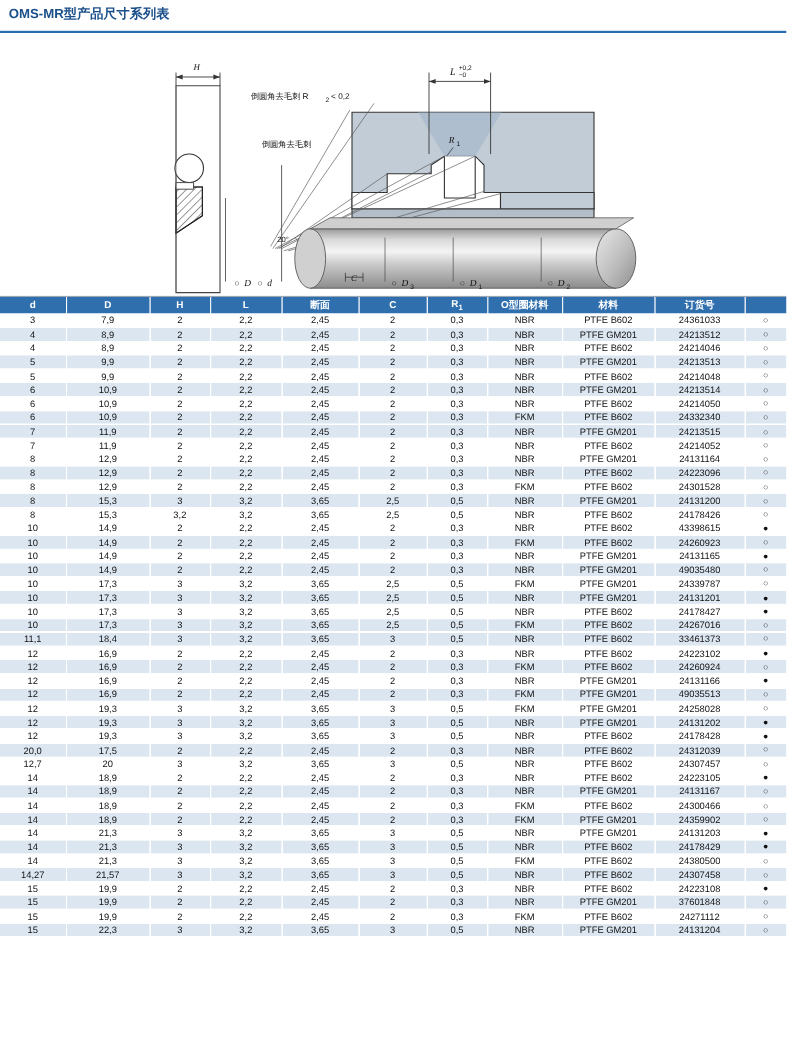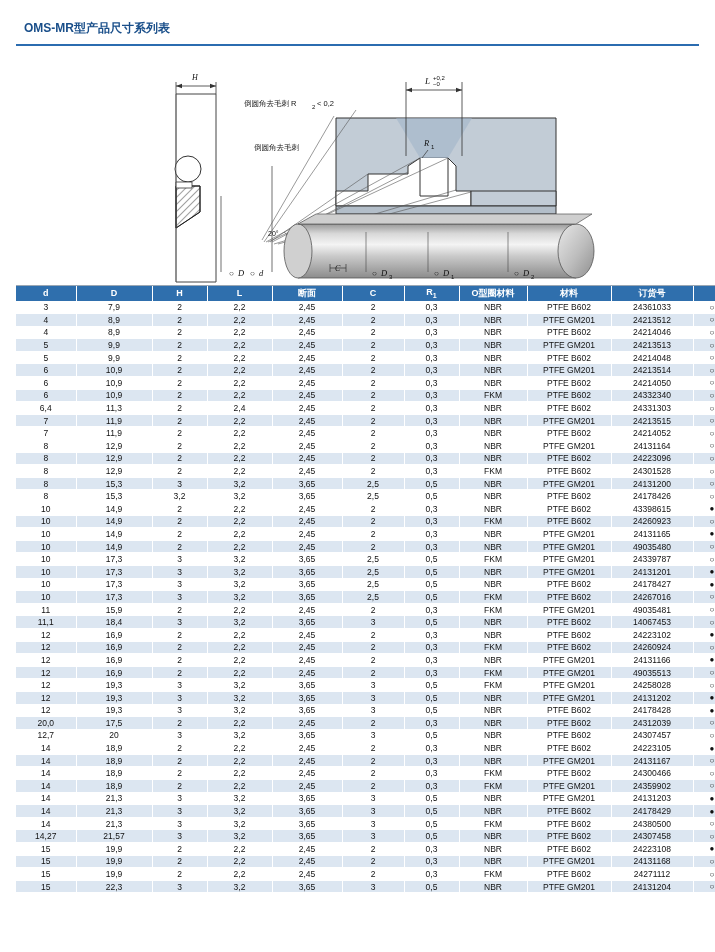--- a/index.html
+++ b/index.html
@@ -5,21 +5,21 @@
   * { box-sizing: border-box; }
   html, body {
     margin: 0; padding: 0;
     width: 715px;
     background: #ffffff;
     font-family: "Liberation Sans", sans-serif;
   }
   .page {
     position: relative;
     width: 715px;
-    padding: 16px;
+    padding: 0;
   }
   
   .title-bar {
     padding: 4px 8px 6px 8px;
   }
   .title-bar .title {
     font-size: 12px;
     font-weight: bold;
     color: #1a4f8a;
     letter-spacing: 0px;
@@ -357,33 +357,20 @@
           <td>2</td>
           <td>2,2</td>
           <td>2,45</td>
           <td>2</td>
           <td>0,3</td>
           <td>FKM</td>
           <td>PTFE B602</td>
           <td>24332340</td>
           <td class="circle-cell">○</td>
         </tr>
-        <tr class="odd">
-          <td>6,4</td>
-          <td>11,3</td>
-          <td>2</td>
-          <td>2,4</td>
-          <td>2,45</td>
-          <td>2</td>
-          <td>0,3</td>
-          <td>NBR</td>
-          <td>PTFE B602</td>
-          <td>24331303</td>
-          <td class="circle-cell">○</td>
-        </tr>
         <tr class="even">
           <td>7</td>
           <td>11,9</td>
           <td>2</td>
           <td>2,2</td>
           <td>2,45</td>
           <td>2</td>
           <td>0,3</td>
           <td>NBR</td>
           <td>PTFE GM201</td>
@@ -565,44 +552,31 @@
           <td>3</td>
           <td>3,2</td>
           <td>3,65</td>
           <td>2,5</td>
           <td>0,5</td>
           <td>FKM</td>
           <td>PTFE B602</td>
           <td>24267016</td>
           <td class="circle-cell">○</td>
         </tr>
-        <tr class="odd">
-          <td>11</td>
-          <td>15,9</td>
-          <td>2</td>
-          <td>2,2</td>
-          <td>2,45</td>
-          <td>2</td>
-          <td>0,3</td>
-          <td>FKM</td>
-          <td>PTFE GM201</td>
-          <td>49035481</td>
-          <td class="circle-cell">○</td>
-        </tr>
         <tr class="even">
           <td>11,1</td>
           <td>18,4</td>
           <td>3</td>
           <td>3,2</td>
           <td>3,65</td>
           <td>3</td>
           <td>0,5</td>
           <td>NBR</td>
           <td>PTFE B602</td>
-          <td>14067453</td>
+          <td>33461373</td>
           <td class="circle-cell">○</td>
         </tr>
         <tr class="odd">
           <td>12</td>
           <td>16,9</td>
           <td>2</td>
           <td>2,2</td>
           <td>2,45</td>
           <td>2</td>
           <td>0,3</td>
@@ -835,21 +809,21 @@
         <tr class="even">
           <td>15</td>
           <td>19,9</td>
           <td>2</td>
           <td>2,2</td>
           <td>2,45</td>
           <td>2</td>
           <td>0,3</td>
           <td>NBR</td>
           <td>PTFE GM201</td>
-          <td>24131168</td>
+          <td>37601848</td>
           <td class="circle-cell">○</td>
         </tr>
         <tr class="odd">
           <td>15</td>
           <td>19,9</td>
           <td>2</td>
           <td>2,2</td>
           <td>2,45</td>
           <td>2</td>
           <td>0,3</td>

